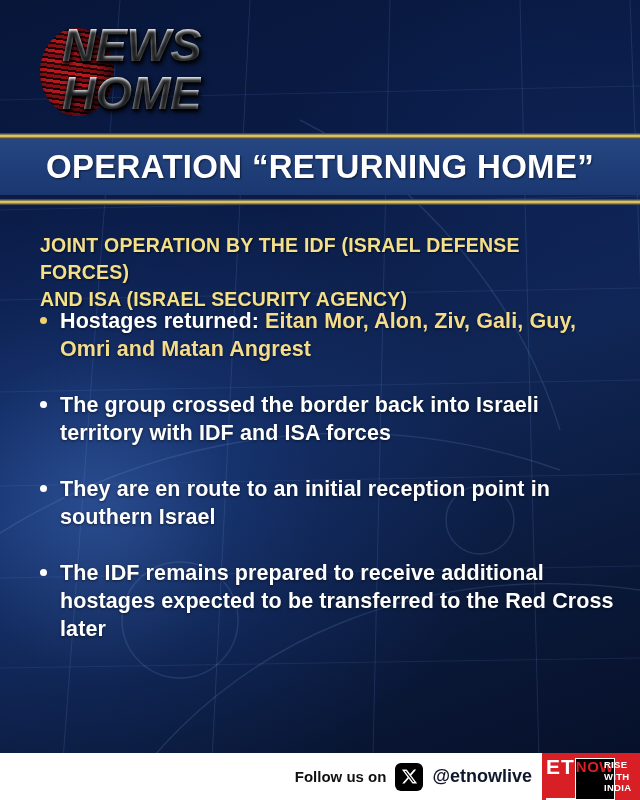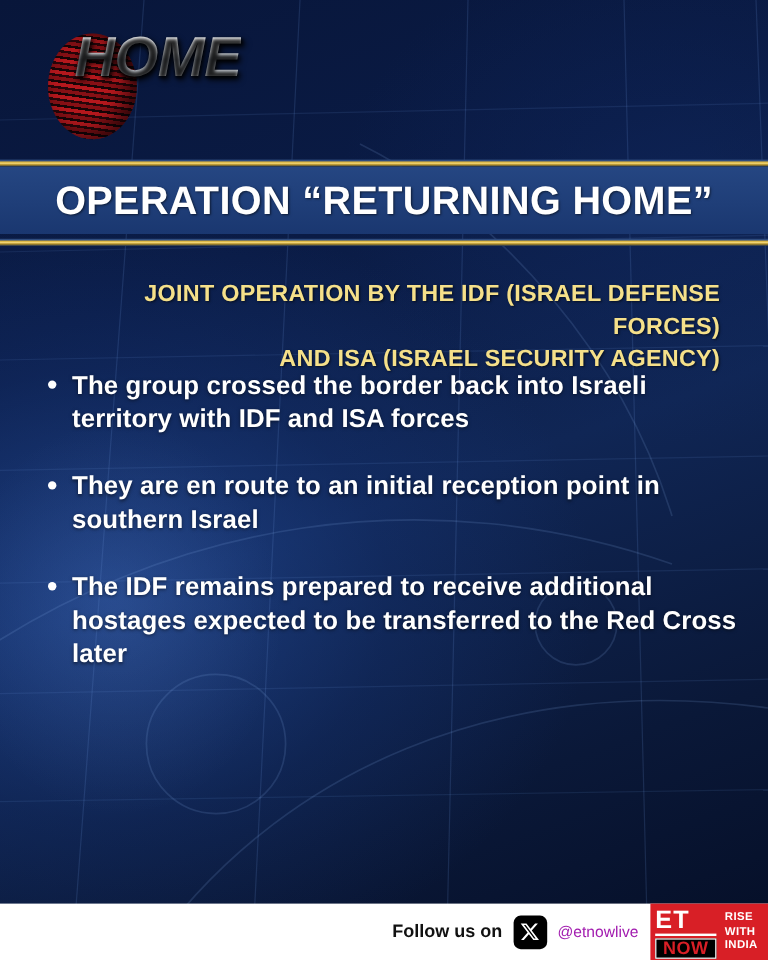--- a/index.html
+++ b/index.html
@@ -74,21 +74,21 @@
   }
   #title-text {
     color:#ffffff; font-weight:bold; font-size:33px;
     letter-spacing:0.3px; white-space:nowrap;
     text-shadow:1px 1px 2px rgba(0,0,0,0.55);
   }
 
   
   #subtitle {
     position:absolute; left:40px; top:232px; width:560px;
-    text-align:right;
+    text-align:left;
     color:#f5e08a;
     font-size:19.5px; font-weight:bold;
     line-height:27px;
     letter-spacing:0.2px;
     font-variant:small-caps;
     text-shadow:1px 1px 2px rgba(0,0,0,0.6);
   }
   #subtitle .sub-line { display:block; }
 
   
@@ -124,29 +124,29 @@
   #follow-group {
     display:flex; align-items:center; gap:9px;
     margin-right:10px;
   }
   #follow-label { font-size:15px; font-weight:bold; color:#111;margin-left:12px; }
   #x-icon {
     width:28px; height:28px; border-radius:6px; background:#000;
     display:flex; align-items:center; justify-content:center;
   }
   #x-icon svg { width:17px; height:17px; fill:#fff; }
-  #handle { font-size:13px; font-weight:normal; color:#a21caf; }
+  #handle { font-size:18px; font-weight:bold; color:#0f172a; }
   #etnow-logo {
     display:flex; align-items:stretch;
     height:47px; width:98px;
     background:#d81f26;
     position:relative;
   }
   .logo-left {
-    width:58px; display:flex; flex-direction:column;
+    width:58px; display:flex; 
     padding:3px 3px 0 4px;
   }
   .et-word {
     color:#ffffff; font-weight:bold; font-size:21px; line-height:21px;
     letter-spacing:1px;
     border-bottom:2px solid #ffffff; text-align:left;
     padding-bottom:1px;
   }
   .now-word {
     margin-top:2px;
@@ -193,37 +193,42 @@
       <circle cx="480" cy="520" r="34"></circle>
       <circle cx="180" cy="620" r="58"></circle>
     </g>
   </svg>
   <div class="white-fade"></div>
 
   <div id="header">
     <div id="news-alert-logo">
       <div class="globe"></div>
       <div class="na-text">
+        <div class="na-line">NEWS</div>
         <div class="na-line second">HOME</div>
       </div>
     </div>
   </div>
 
   <div class="gold-rule" id="rule-top"></div>
   <div id="title-band">
     <div id="title-text">OPERATION “RETURNING HOME”</div>
   </div>
   <div class="gold-rule" id="rule-bottom"></div>
 
   <div id="subtitle">
     <span class="sub-line">JOINT OPERATION BY THE IDF (ISRAEL DEFENSE FORCES)</span>
     <span class="sub-line">AND ISA (ISRAEL SECURITY AGENCY)</span>
   </div>
 
   <div id="bullets">
+    <div class="bullet accent">
+      <span class="dot"></span>
+      <span class="btext"><span>Hostages returned: </span><span class="hl">Eitan Mor, Alon, Ziv, Gali, Guy, Omri and Matan Angrest</span></span>
+    </div>
     <div class="bullet">
       <span class="dot"></span>
       <span class="btext">The group crossed the border back into Israeli territory with IDF and ISA forces</span>
     </div>
     <div class="bullet">
       <span class="dot"></span>
       <span class="btext">They are en route to an initial reception point in southern Israel</span>
     </div>
     <div class="bullet">
       <span class="dot"></span>

